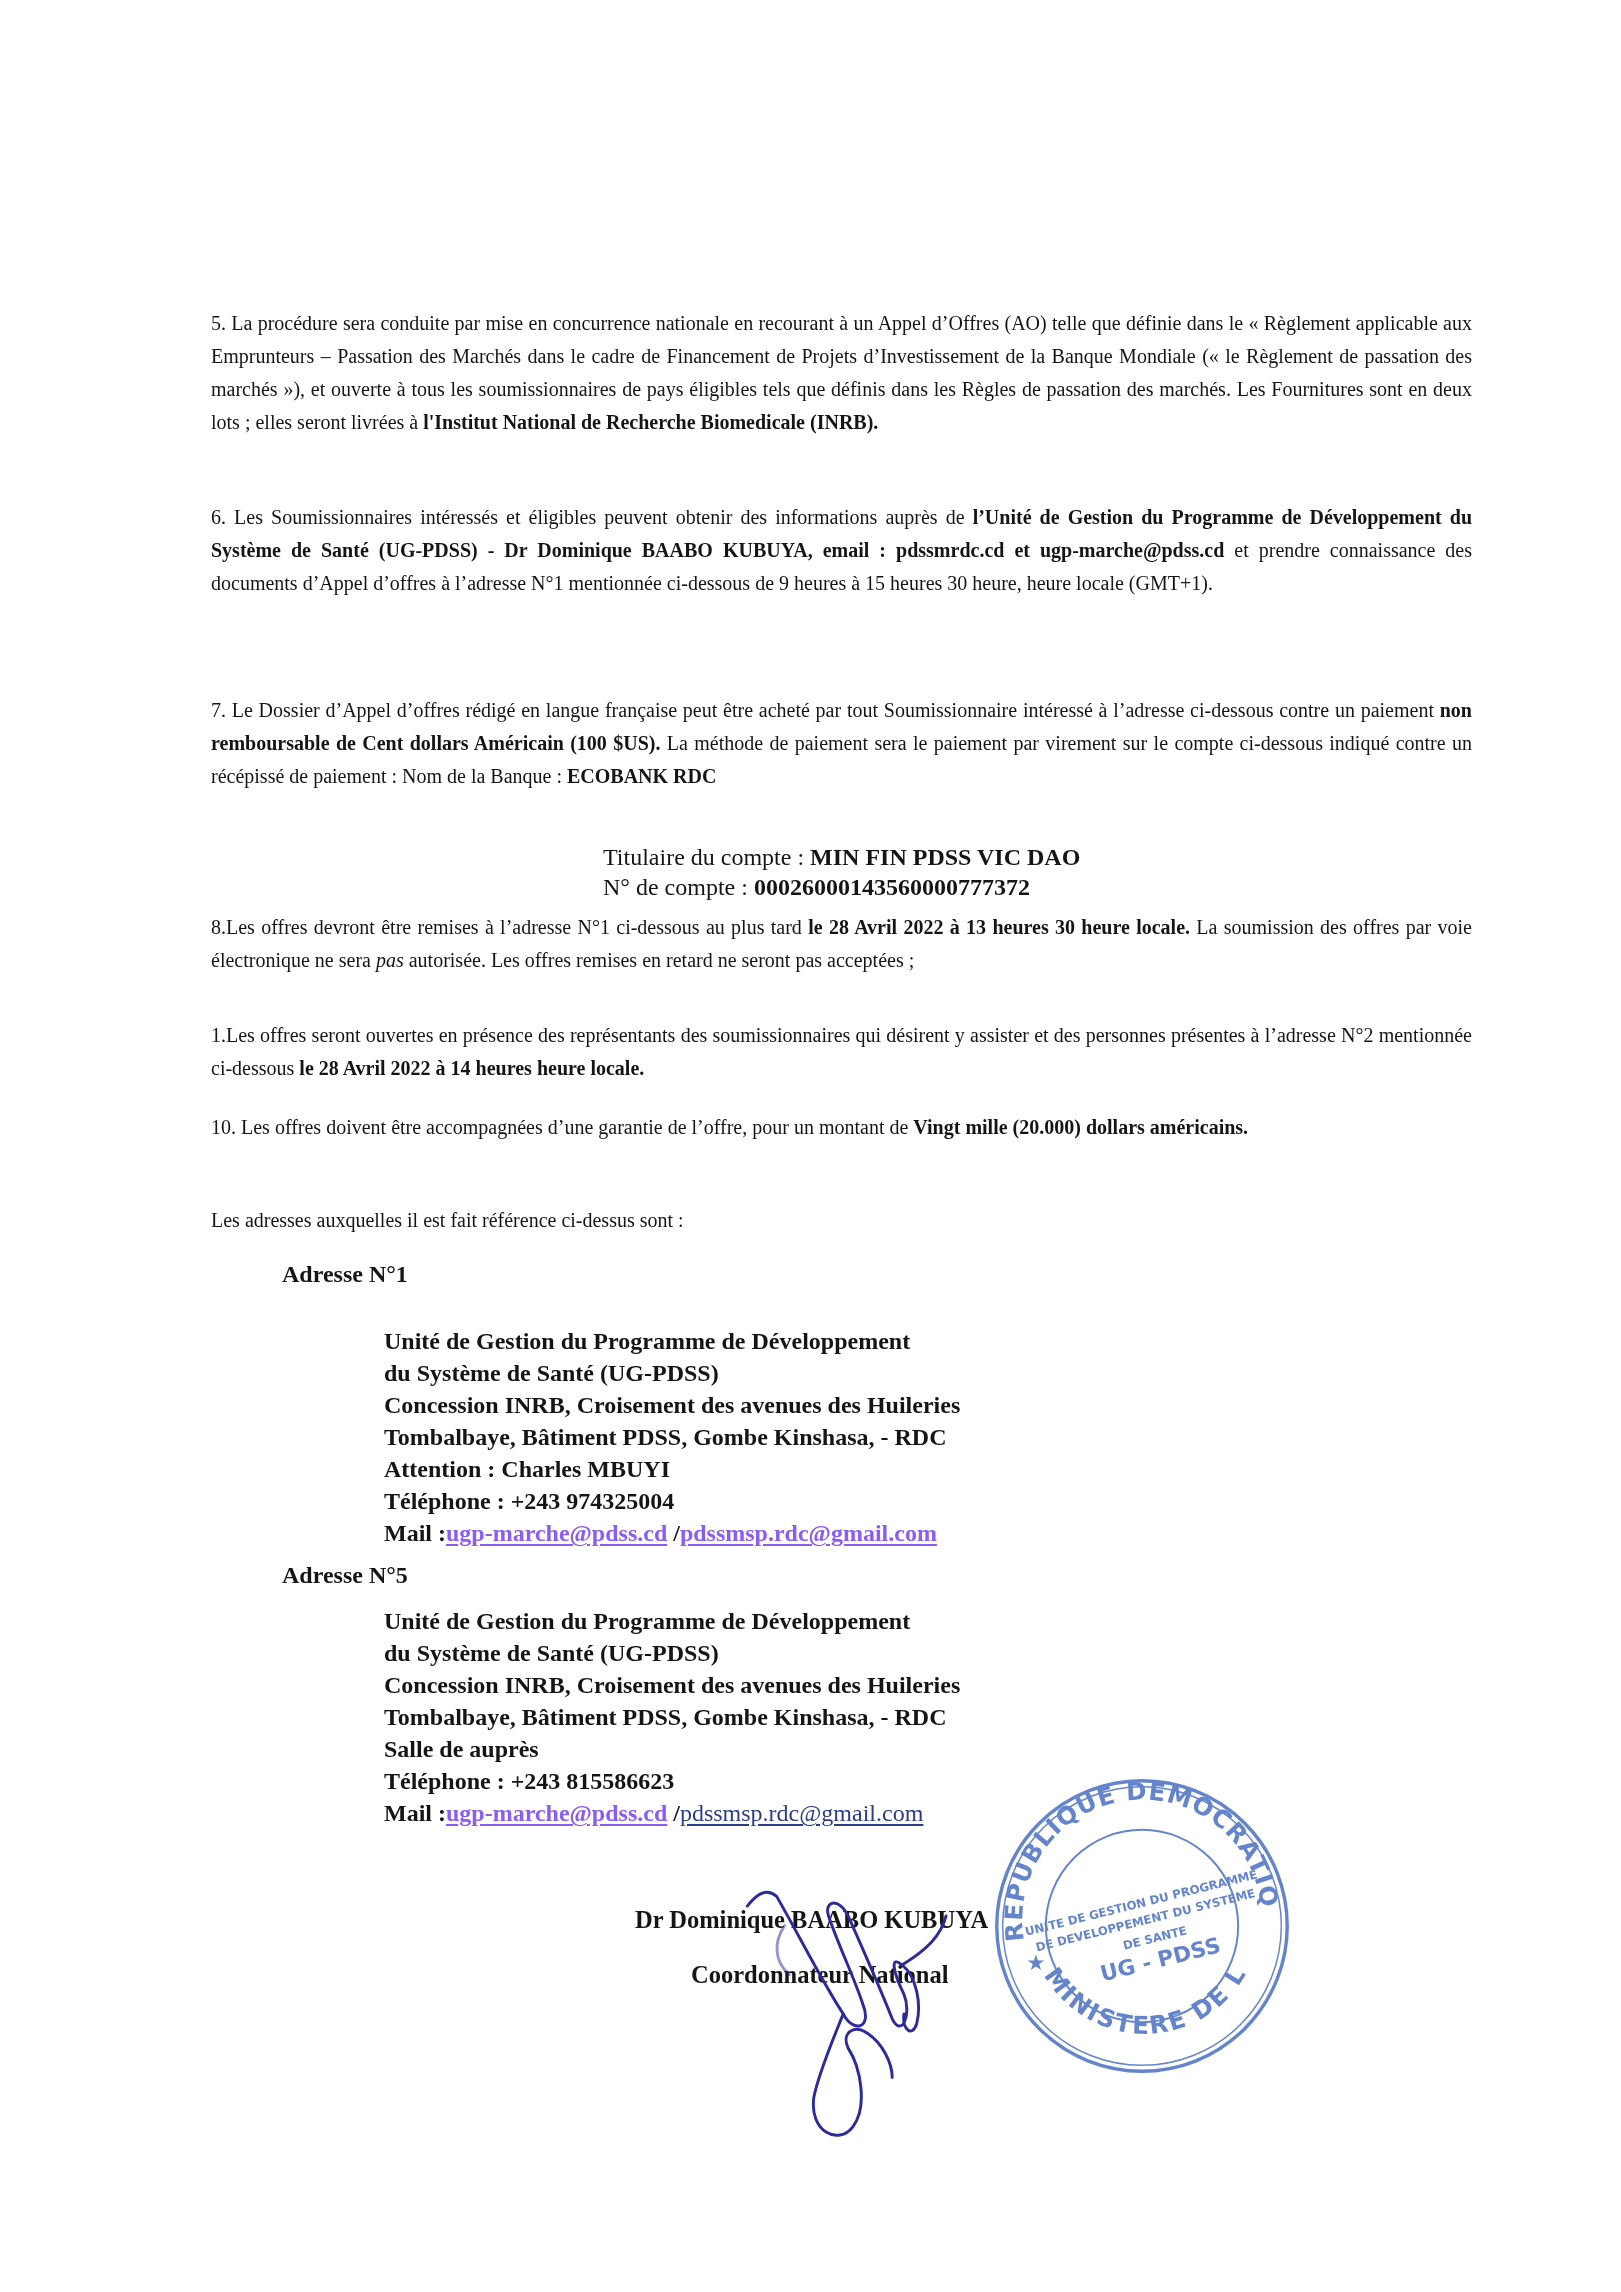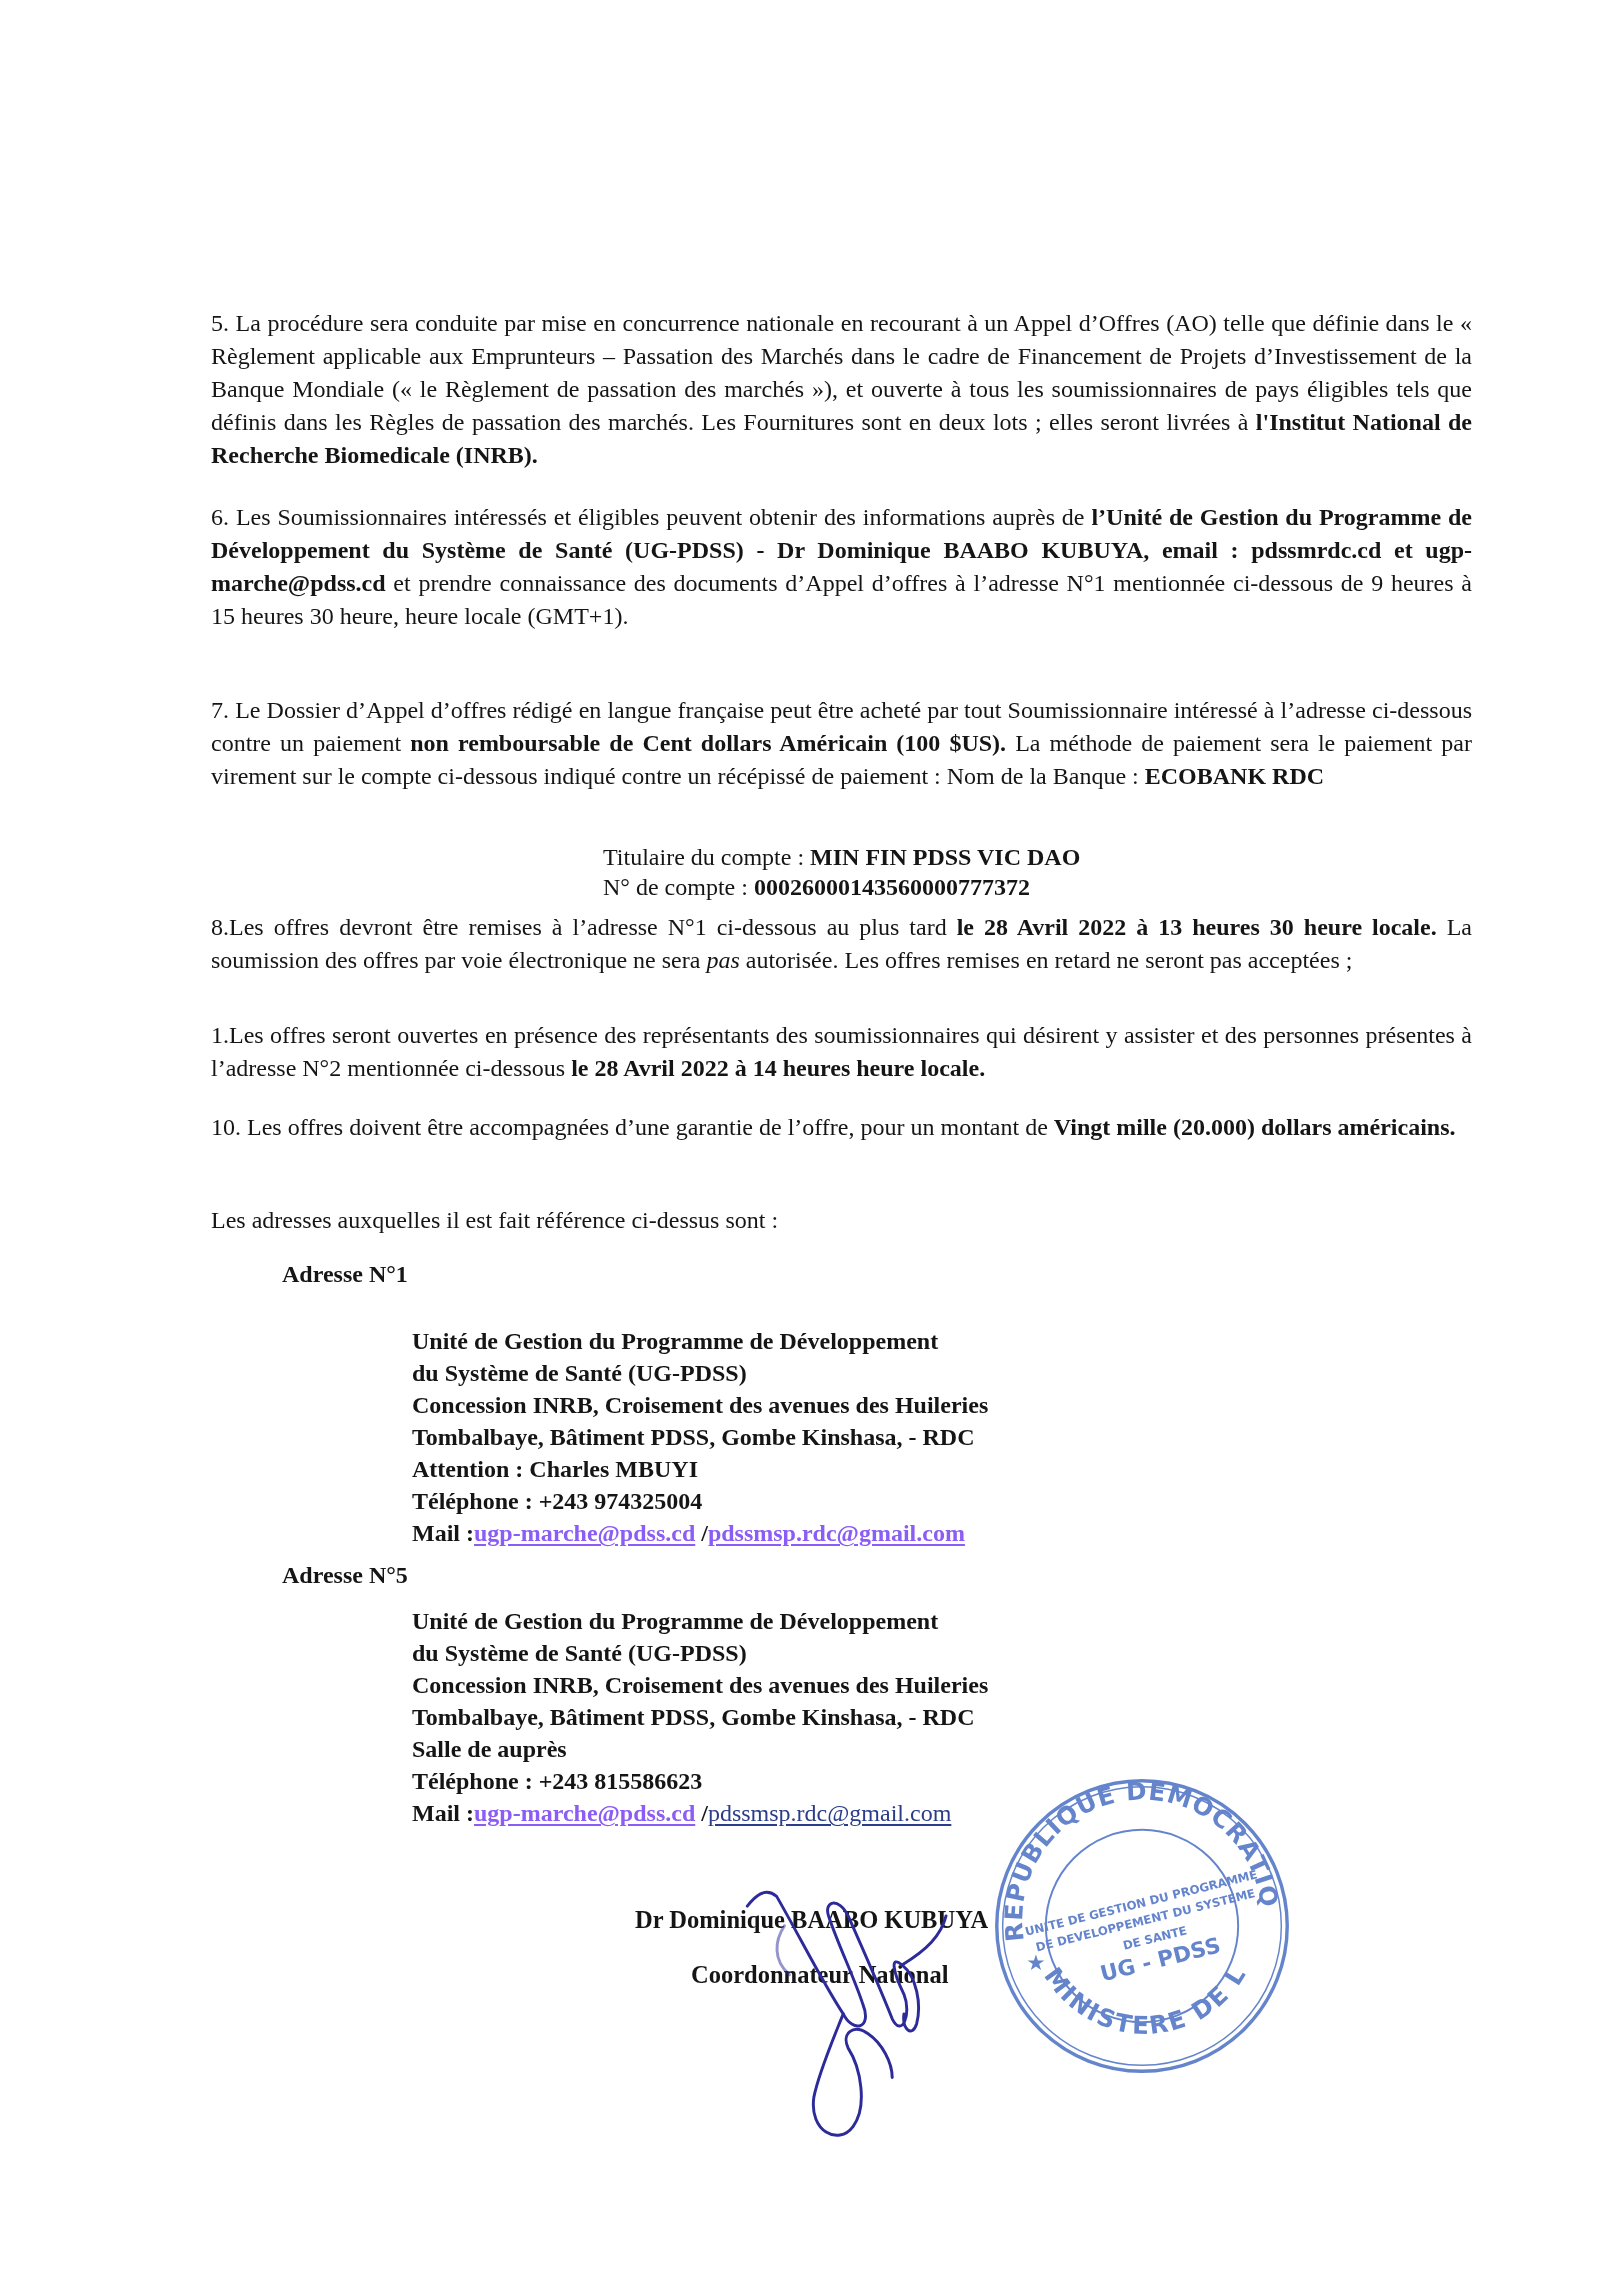--- a/index.html
+++ b/index.html
@@ -3,31 +3,31 @@
 <meta charset="utf-8">
 <style>
   html, body { margin: 0; padding: 0; }
   body {
     width: 1621px; height: 2293px; background: #ffffff; position: relative; overflow: hidden;
     font-family: "Liberation Serif", "DejaVu Serif", serif; color: #151515;
   }
   .page { position: absolute; left: 0; top: 0; width: 1621px; height: 2293px; }
   .para {
     position: absolute; left: 211px; width: 1261px;
-    font-size: 24px; line-height: 33px; text-align: justify; margin: 0;
+    font-size: 20px; line-height: 33px; text-align: justify; margin: 0;
   }
   .para b { font-weight: bold; }
   .para i { font-style: italic; }
   .center-line { position: absolute; font-size: 24px; line-height: 33px; white-space: nowrap; }
   .addr-title {
     position: absolute; left: 282px; font-size: 24px; font-weight: bold;
     text-decoration-thickness: 2px; text-underline-offset: 2.9px;
   }
   .addr-block {
-    position: absolute; left: 412px; font-size: 24px; font-weight: bold; line-height: 32px;
+    position: absolute; left: 384px; font-size: 24px; font-weight: bold; line-height: 32px;
   }
   .addr-block div { white-space: nowrap; }
   .link { color: #8b5cf6; text-decoration: underline; text-decoration-thickness: 2px; text-underline-offset: 2.9px; }
   .link.light { color: #2a3c8a; font-weight: normal; }
   .sig-name { position: absolute; left: 635px; top: 1906px; font-size: 24.5px; font-weight: bold; white-space: nowrap; }
   .sig-role { position: absolute; left: 691px; top: 1961px; font-size: 24.5px; font-weight: bold; white-space: nowrap; }
   .stamp { position: absolute; left: 985px; top: 1769px; width: 314px; height: 314px; opacity: 0.85; }
   .signature { position: absolute; left: 745px; top: 1867px; width: 314px; height: 284px; }
 </style>
 </head>

